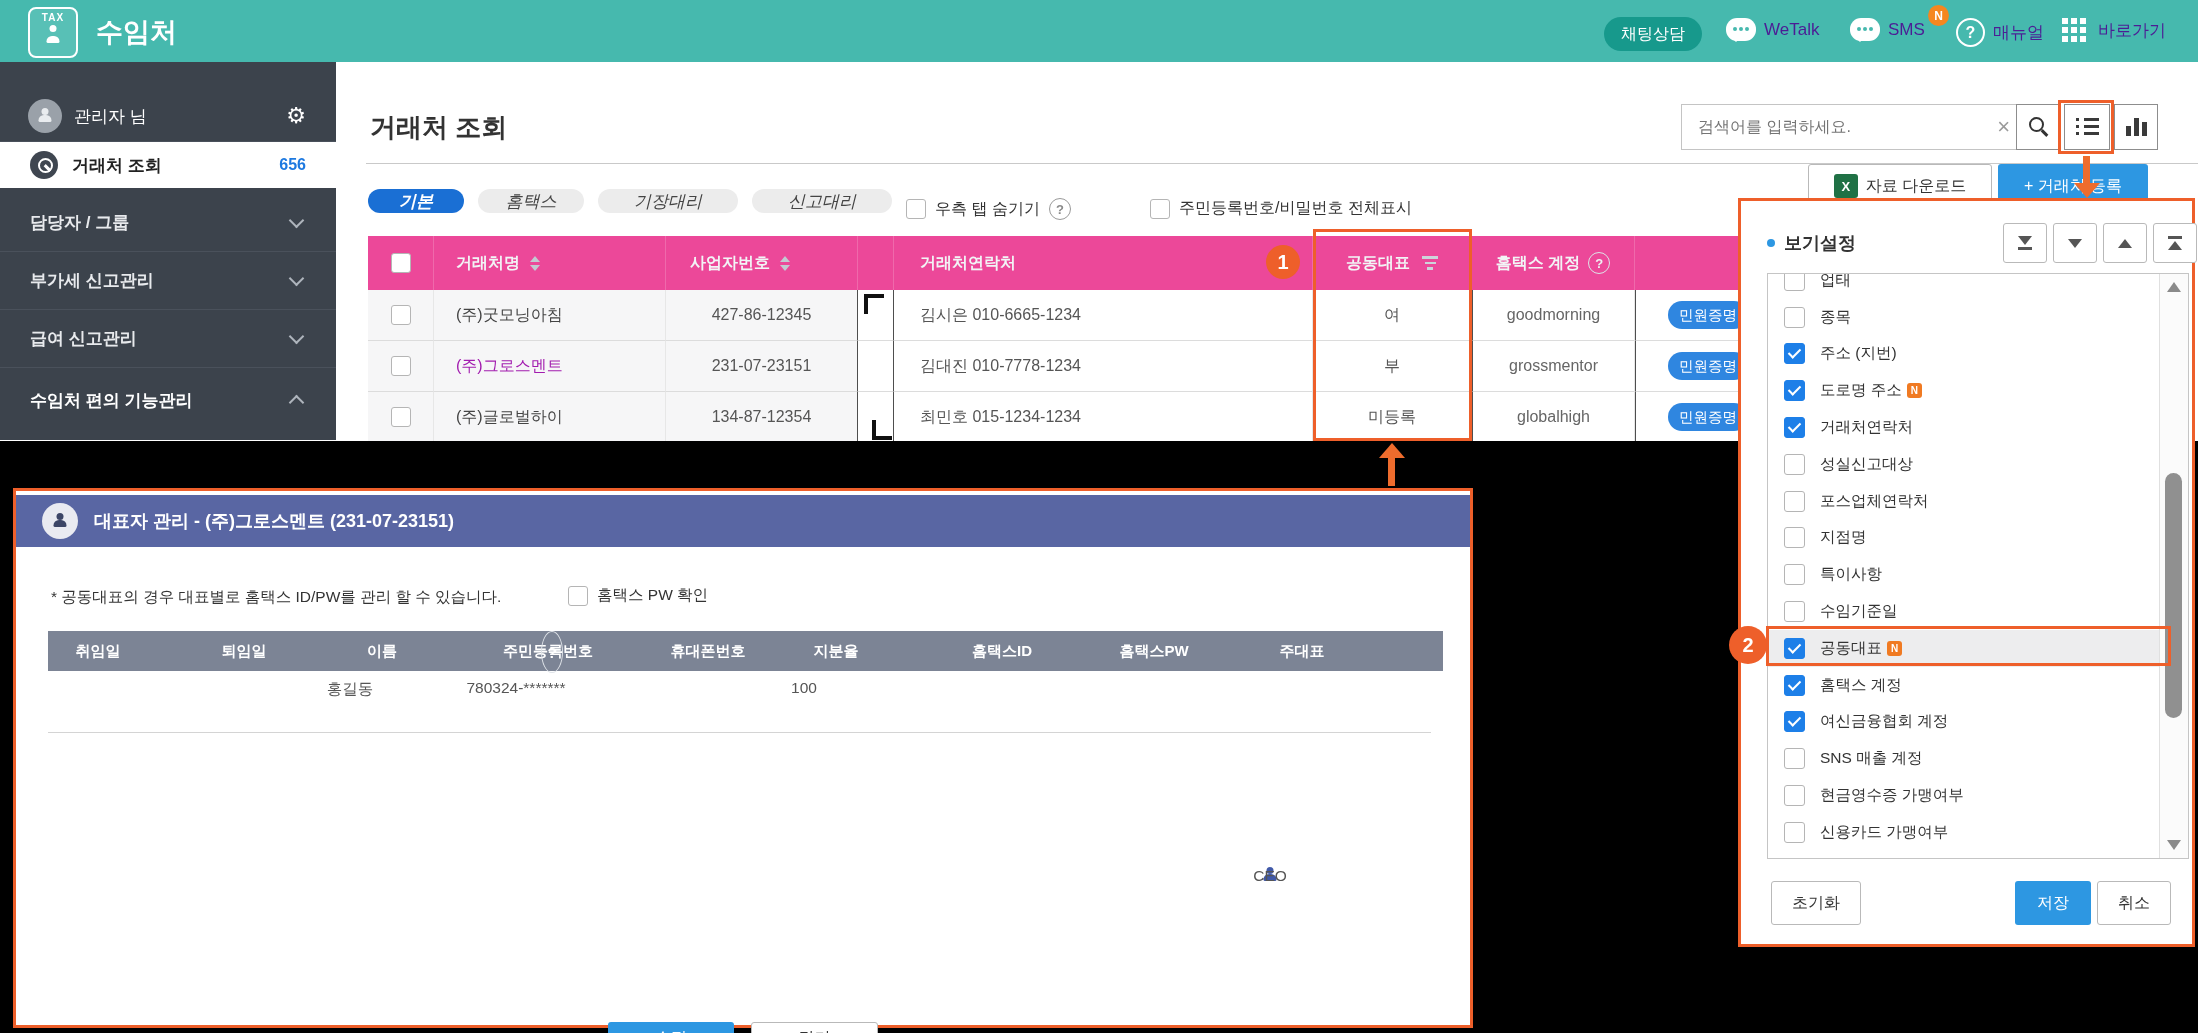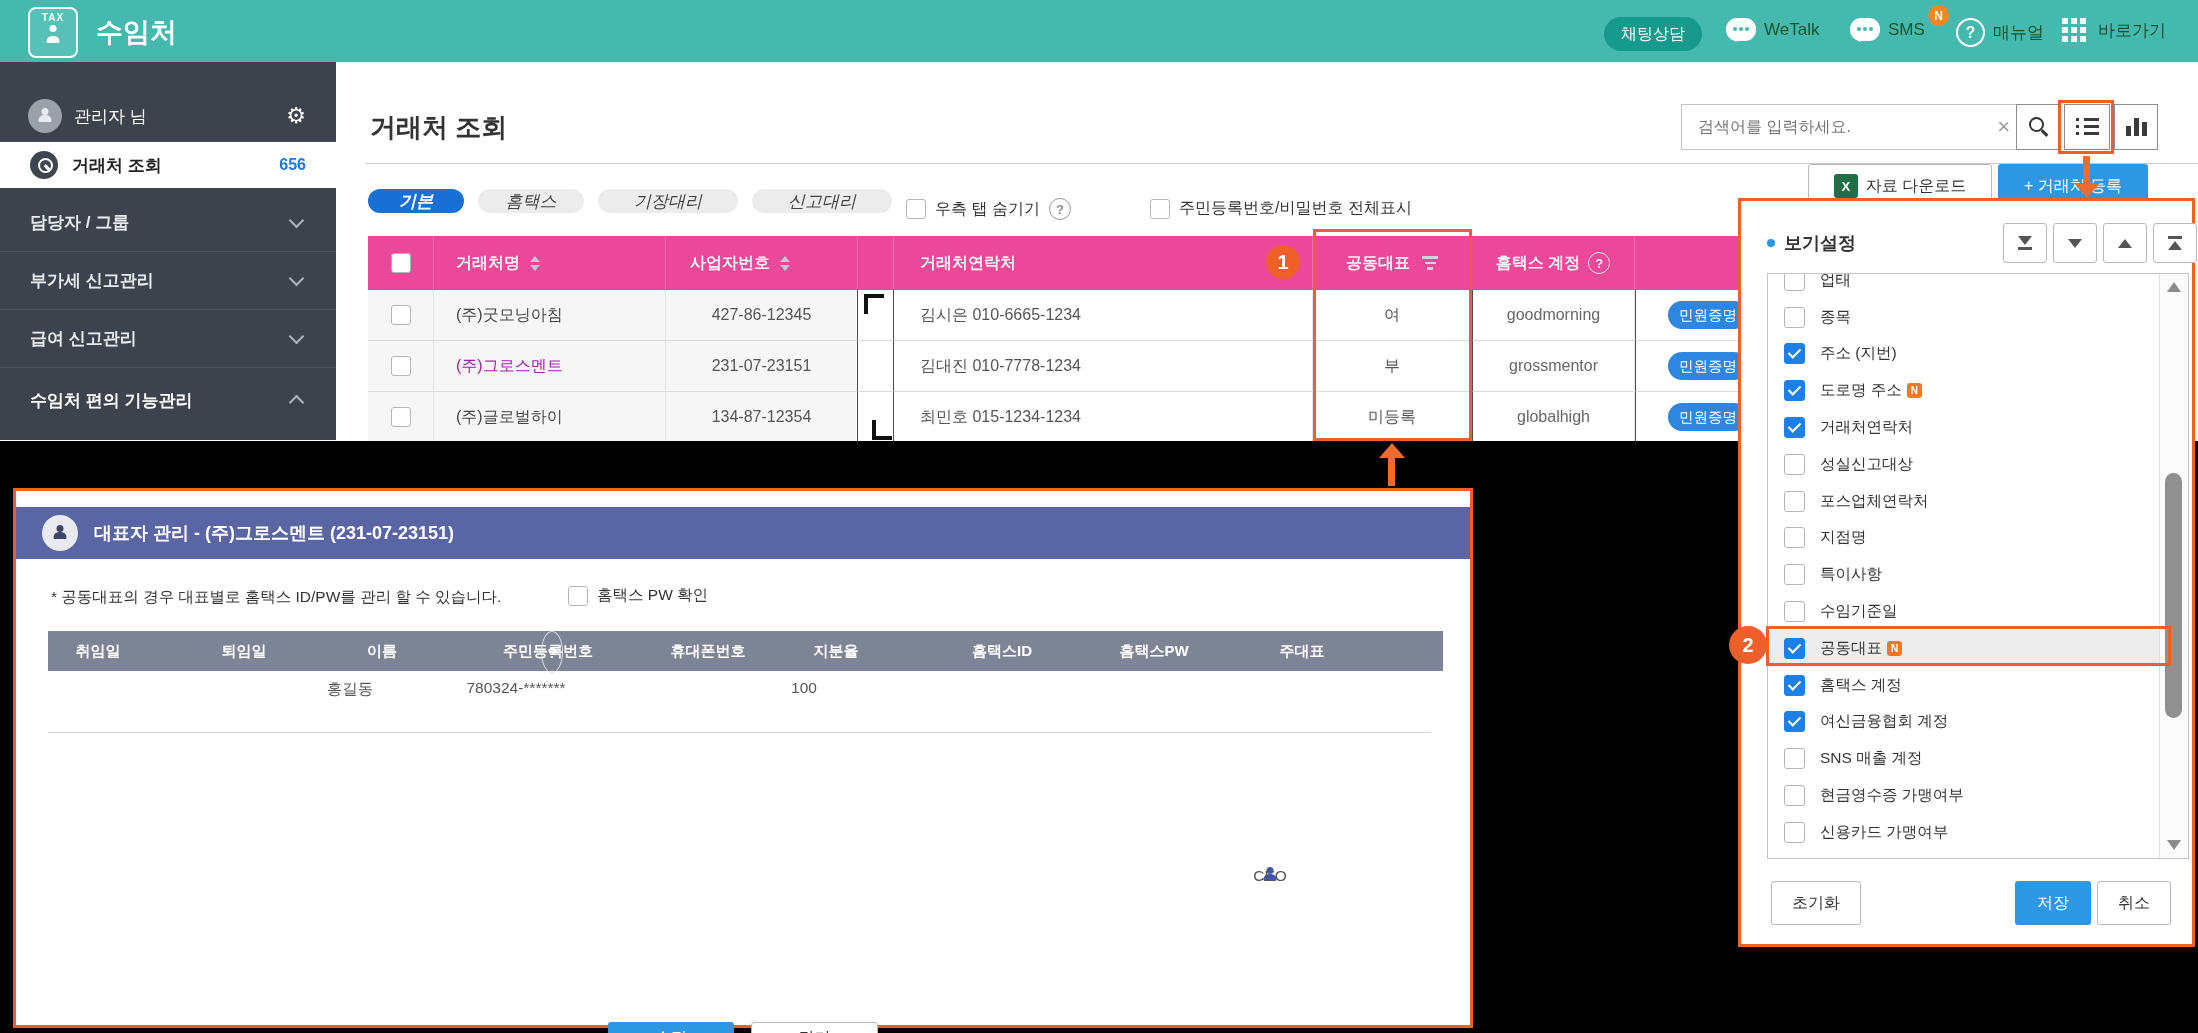--- a/index.html
+++ b/index.html
@@ -8,21 +8,21 @@
   .abs{position:absolute;}
   .flex{display:flex;align-items:center;}
   
   .topbar{left:0;top:0;width:2198px;height:62px;background:#46b9ae;display:flex;align-items:center;}
   .logo-box{left:28px;top:7px;width:46px;height:47px;border:2px solid #fff;border-radius:8px;
             background:rgba(255,255,255,.10);display:flex;flex-direction:column;align-items:center;}
   .logo-tax{color:#fff;font-size:10px;font-weight:bold;letter-spacing:1px;margin-top:3px;}
   .app-title{left:96px;top:14px;color:#fff;font-size:27px;font-weight:bold;}
   .chat-pill{left:1604px;top:17px;width:98px;height:34px;background:#17998c;border-radius:17px;
              color:#fff;font-size:16px;display:flex;align-items:center;justify-content:center;}
-  .top-item{color:#14532d;font-size:17px;}
+  .top-item{color:#4c1d95;font-size:17px;}
   .bubble{position:relative;width:30px;height:23px;background:#fff;border-radius:11px;}
   .bubble::after{content:"";position:absolute;bottom:-6px;left:5px;border:5px solid transparent;border-top-color:#fff;}
   .bubble .dots{position:absolute;left:7px;top:9px;width:4px;height:4px;border-radius:50%;background:#46b9ae;
                 box-shadow:6px 0 #46b9ae,12px 0 #46b9ae;}
   .nbadge-top{left:1928px;top:5px;width:21px;height:21px;border-radius:50%;background:#f5871f;color:#fff;
               font-size:12px;font-weight:bold;display:flex;align-items:center;justify-content:center;}
   .qcircle{width:25px;height:25px;border:2px solid #fff;border-radius:50%;color:#fff;font-size:16px;font-weight:bold;
            display:flex;align-items:center;justify-content:center;}
   .grid9{width:6px;height:6px;background:#fff;box-shadow:9px 0 #fff,18px 0 #fff,0 9px #fff,9px 9px #fff,
          18px 9px #fff,0 18px #fff,9px 18px #fff,18px 18px #fff;}
@@ -95,21 +95,21 @@
   .badge{width:80px;height:28px;background:#2f86e0;border-radius:14px;color:#fff;font-size:14.5px;
          display:flex;align-items:center;justify-content:center;}
   .cropmark{position:absolute;width:16px;height:16px;}
   .cropmark.tl{border-top:4px solid #111;border-left:4px solid #111;}
   .cropmark.bl{border-bottom:4px solid #111;border-left:4px solid #111;}
   
   .blackzone{left:0;top:441px;width:2198px;height:592px;background:#000;z-index:5;}
   
   .popup{left:13px;top:488px;width:1460px;height:540px;background:#fff;border:3px solid #ee5f2a;
          box-sizing:border-box;z-index:6;}
-  .popup-head{position:absolute;left:0;top:16px;width:100%;height:52px;background:#5966a3;display:flex;align-items:center;}
+  .popup-head{position:absolute;left:0;top:4px;width:100%;height:52px;background:#5966a3;display:flex;align-items:center;}
   .popup-avatar{width:36px;height:36px;border-radius:50%;background:#e9eaf1;margin:0 16px 0 26px;position:relative;color:#3c4566;}
   .popup-title{color:#fff;font-size:18px;font-weight:bold;}
   .person{position:relative;display:inline-block;width:14px;height:14px;color:inherit;}
   .person::before{content:"";position:absolute;top:0;left:50%;transform:translateX(-50%);width:7px;height:7px;
                   border-radius:50%;background:currentColor;}
   .person::after{content:"";position:absolute;bottom:0;left:50%;transform:translateX(-50%);width:13px;height:7px;
                  border-radius:7px 7px 2px 2px;background:currentColor;}
   .popup-note{position:absolute;left:35px;top:96px;font-size:15.5px;color:#333;}
   .ptbl-head{position:absolute;left:32px;top:140px;width:1383px;height:40px;background:#7c8495;padding-left:12px;}
   .ptbl-head span{position:absolute;top:0;height:40px;display:flex;align-items:center;color:#fff;

